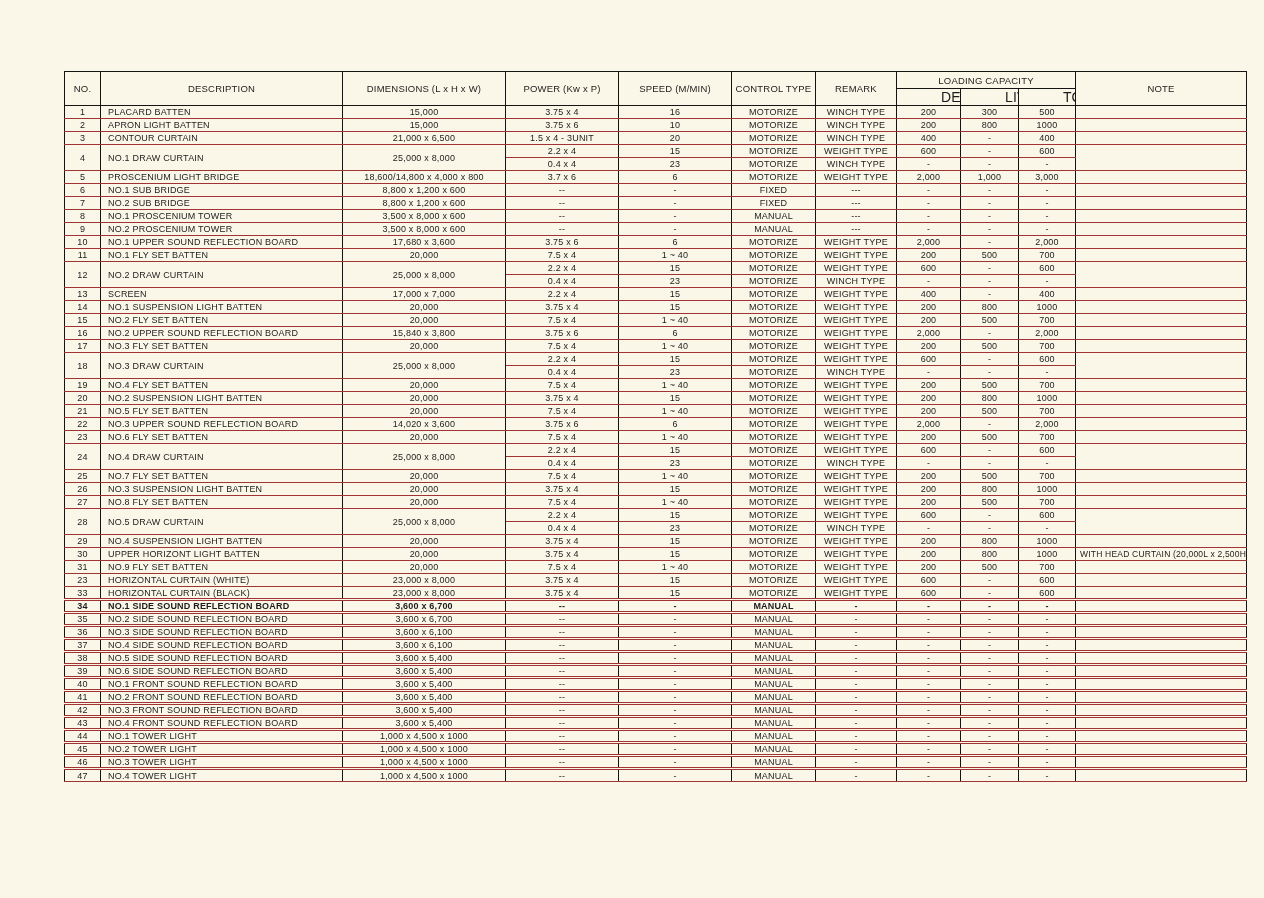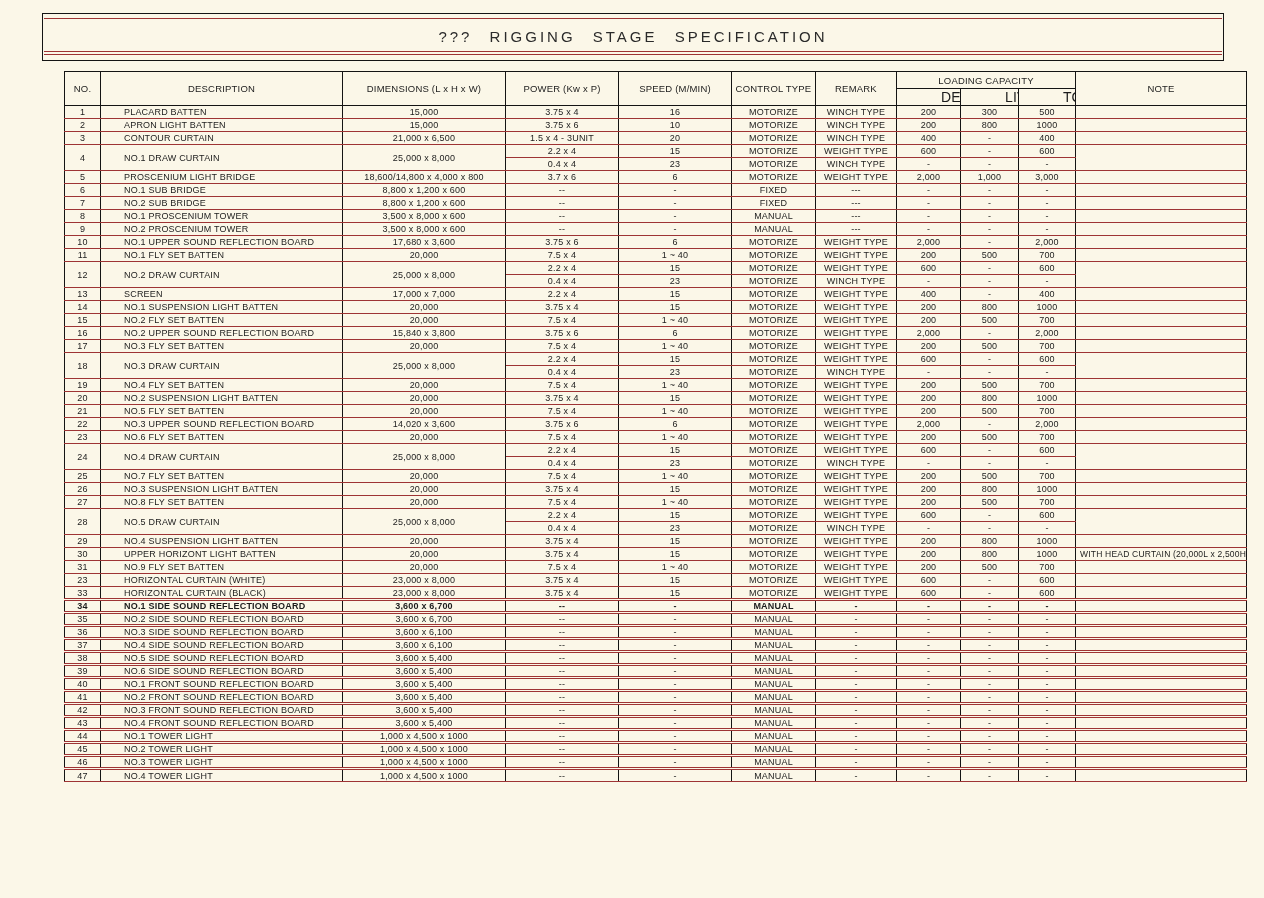--- a/index.html
+++ b/index.html
@@ -58,35 +58,30 @@
   }
   thead tr.h1 th{height:17px;}
   thead tr.h2 th{height:16px;font-size:14px;padding-left:44px;}
   tbody td{
     border-top:1px solid var(--red);
     border-bottom:1px solid var(--red);
     height:13px;
     letter-spacing:0.2px;
   }
   tbody tr:first-child td{border-top:1px solid var(--ink);}
-  tbody td.left{text-align:left;padding-left:23px;}
+  tbody td.left{text-align:left;padding-left:7px;}
   tbody td.note{font-size:8.5px;padding-left:4px;text-align:left;}
   tbody tr.dbl td{border-bottom:3px double var(--red);}
   tbody tr.dblt td{border-top:3px double var(--red);font-weight:bold;}
 </style>
 </head>
 <body>
 
 <div class="sheet">
 
-  <div class="title-box">
-    <div class="title-inner">
-      <div class="page-title">??? RIGGING STAGE SPECIFICATION</div>
-    </div>
-  </div>
 
   <table class="spec">
     <colgroup>
       <col style="width:36px">
         <col style="width:242px">
         <col style="width:163px">
       <col style="width:113px">
         <col style="width:113px">
         <col style="width:84px">
       <col style="width:81px">

